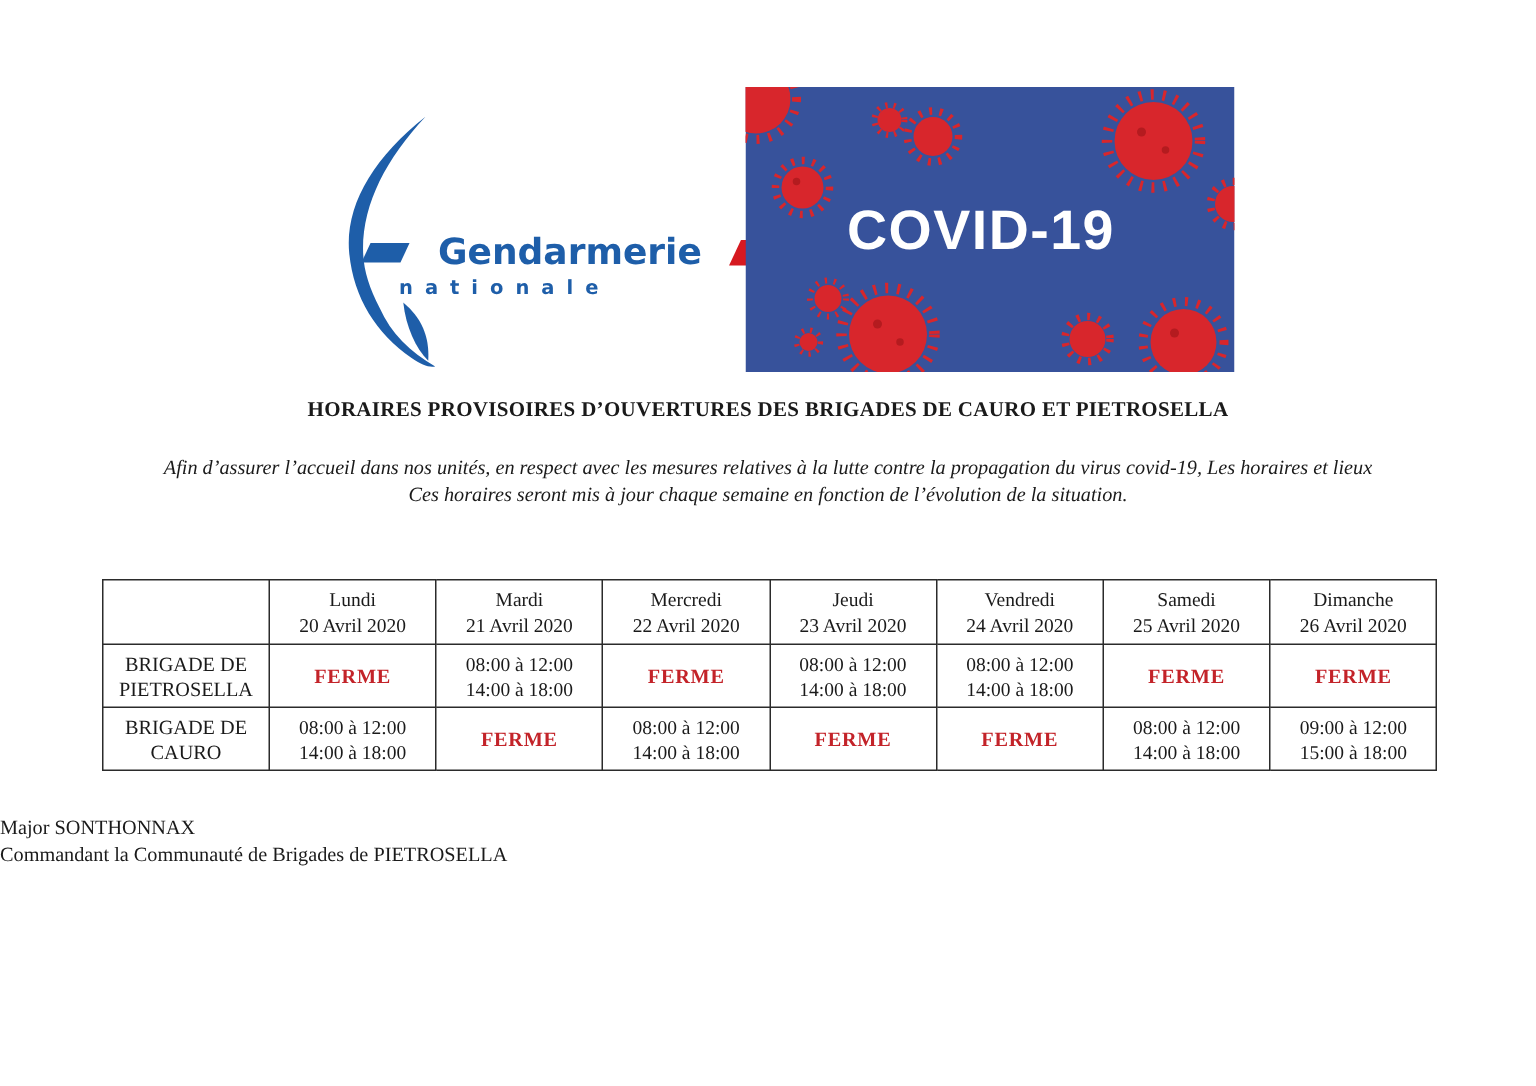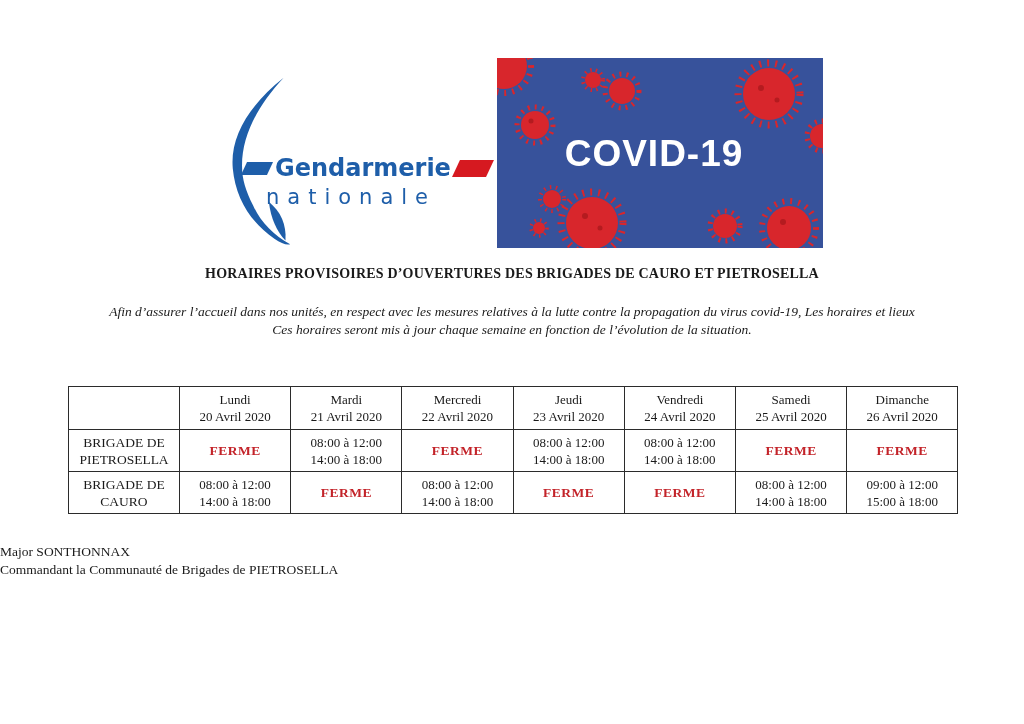--- a/index.html
+++ b/index.html
@@ -7,28 +7,28 @@
     --virus-red:#D8262C; --closed-red:#C32329; --ink:#1a1a1a; --border:#2b2b2b;
   }
   *{margin:0;padding:0;box-sizing:border-box;}
   html,body{background:#e8e8e8;}
   .page{position:relative;width:1024px;height:724px;background:#ffffff;margin:0 auto;
         font-family:"Liberation Serif",serif;color:var(--ink);overflow:hidden;}
 
   
   .logo{position:absolute;left:228px;top:68px;width:232px;height:186px;}
   .swoosh{position:absolute;left:2px;top:4px;width:74px;height:178px;}
-  .logo-line1{position:absolute;left:16px;top:88px;display:flex;align-items:center;gap:5px;}
+  .logo-line1{position:absolute;left:16px;top:88px;display:flex;align-items:center;gap:22px;}
   .para{display:inline-block;transform:skewX(-25deg);}
   .para-blue{width:26px;height:13px;background:var(--logo-blue);}
   .para-red{width:34px;height:17px;background:var(--logo-red);}
   .logo-word{font-family:"DejaVu Sans",sans-serif;font-weight:600;font-size:24px;
              line-height:1;color:var(--logo-blue);letter-spacing:0px;}
   .logo-line2{position:absolute;left:38px;top:117px;font-family:"DejaVu Sans",sans-serif;
-              font-weight:400;font-size:21px;letter-spacing:8px;color:var(--logo-blue);}
+              font-weight:700;font-size:13px;letter-spacing:8px;color:var(--logo-blue);}
 
   
   .covid{position:absolute;left:497px;top:58px;width:326px;height:190px;border-radius:18px;}
   .covid svg{display:block;width:100%;height:100%;}
 
   
   .title{position:absolute;left:0;top:266px;width:1024px;text-align:center;
          font-size:14px;font-weight:bold;letter-spacing:0.2px;}
   .intro{position:absolute;left:62px;top:303px;width:900px;text-align:center;
          font-size:13.5px;line-height:17.5px;font-style:italic;}

